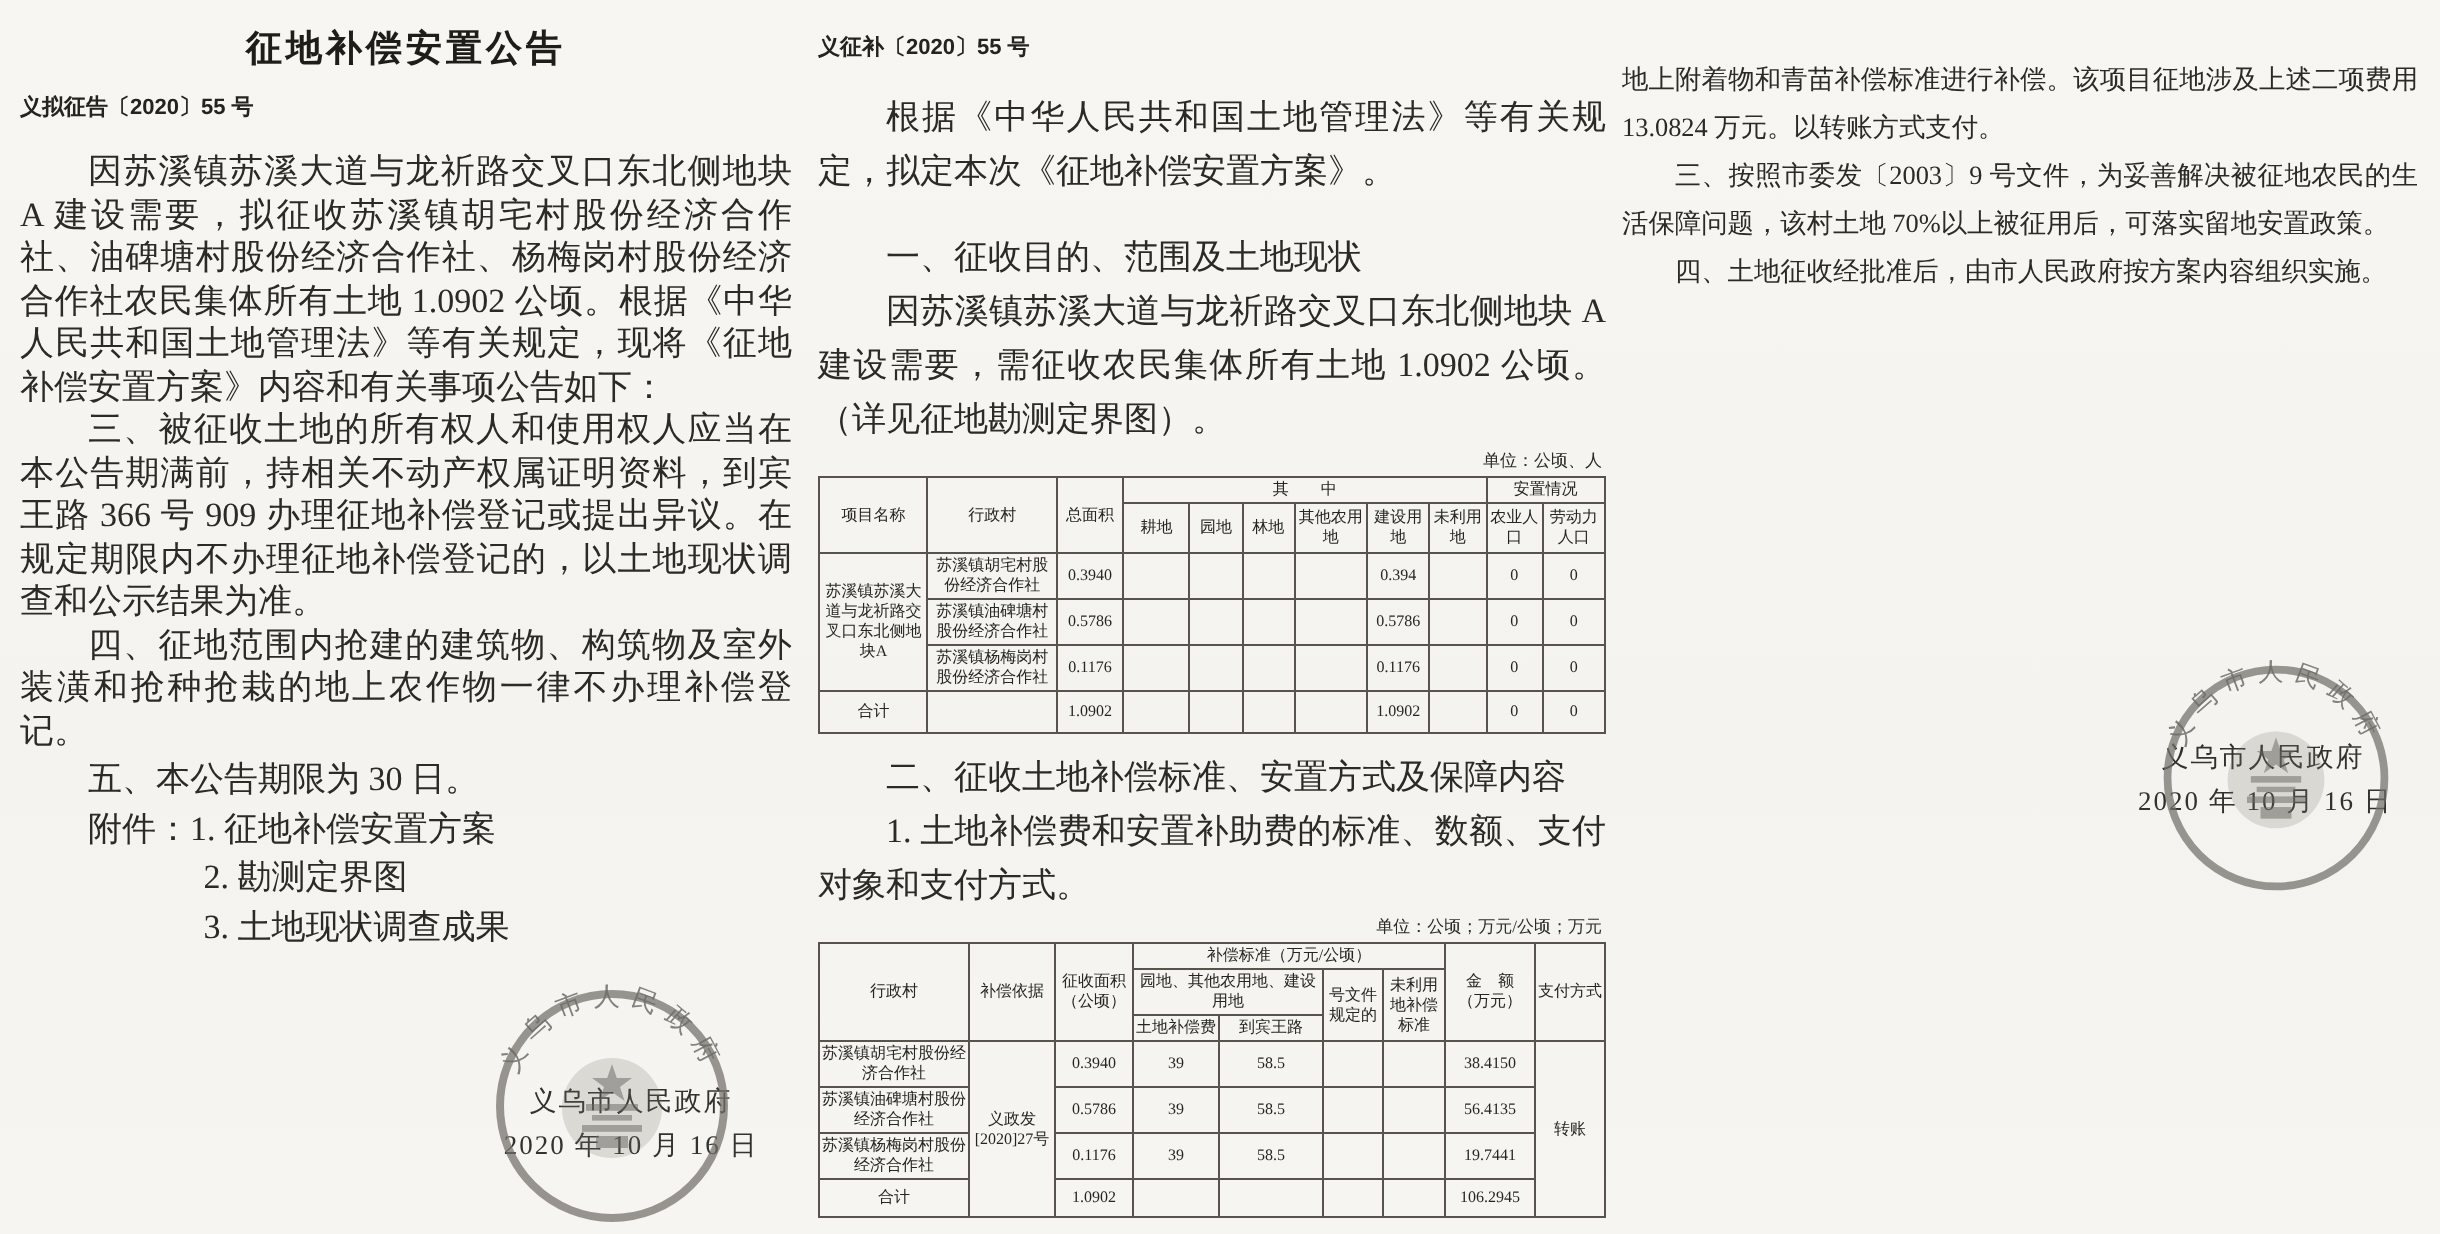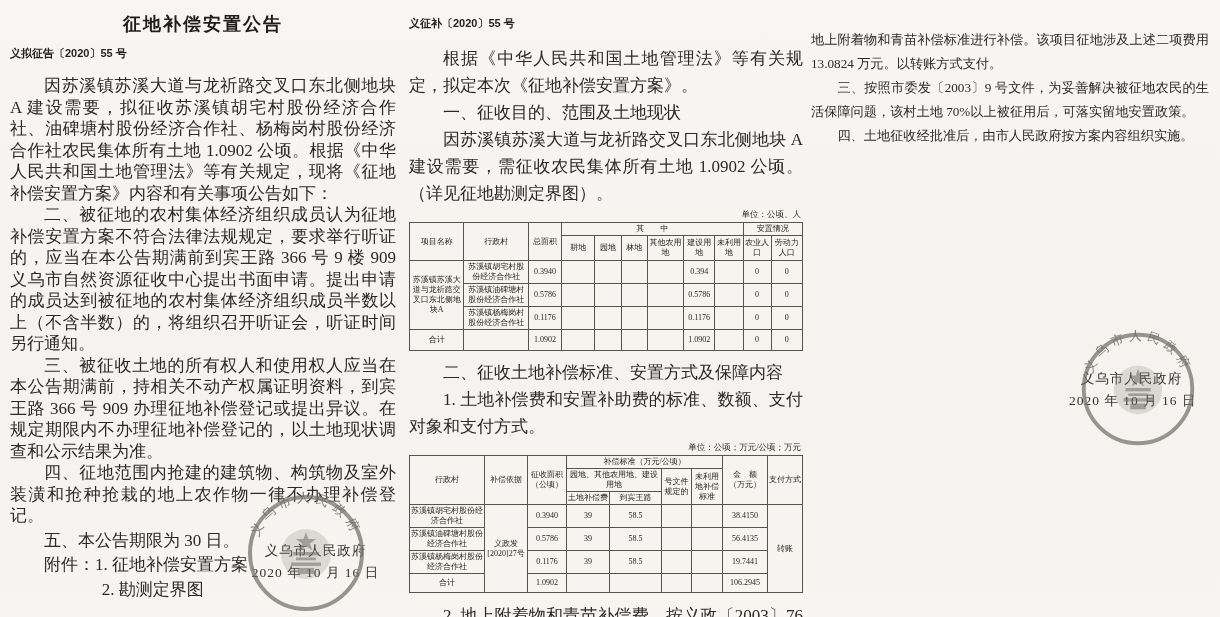--- a/index.html
+++ b/index.html
@@ -53,37 +53,37 @@
   .sig-block{position:absolute;text-align:center;}
   .sig-name,.sig-date{
     position:relative;z-index:2;font-size:13.5px;line-height:22px;
     letter-spacing:1px;color:#33322e;white-space:nowrap;
   }
   .seal-svg{position:absolute;z-index:3;}
   .p1-sig{left:238px;top:528px;width:135px;}
   .p1-sig .seal-svg{left:-5px;top:-50px;}
   .p3-sig{left:258px;top:340px;width:125px;}
   .p3-sig .seal-svg{left:8px;top:-40px;}
-  .heading-line{margin-top:0;}
+  .heading-line{margin-top:16px;}
 </style>
 </head>
 <body>
 
 <div class="sheet">
 
   <div class="page page1">
     <div class="doc-title">征地补偿安置公告</div>
     <div class="doc-no">义拟征告〔2020〕55 号</div>
     <p class="body-p">因苏溪镇苏溪大道与龙祈路交叉口东北侧地块 A 建设需要，拟征收苏溪镇胡宅村股份经济合作社、油碑塘村股份经济合作社、杨梅岗村股份经济合作社农民集体所有土地 1.0902 公顷。根据《中华人民共和国土地管理法》等有关规定，现将《征地补偿安置方案》内容和有关事项公告如下：</p>
-    <p class="body-p">二、被征地的农村集体经济组织成员认为征地补偿安置方案不符合法律法规规定，要求举行听证的，应当在本公告期满前到宾王路 366 号 9 楼 909 义乌市自然资源征收中心提出书面申请。提出申请的成员达到被征地的农村集体经济组织成员半数以上（不含半数）的，将组织召开听证会，听证时间另行通知。</p>
     <p class="body-p">三、被征收土地的所有权人和使用权人应当在本公告期满前，持相关不动产权属证明资料，到宾王路 366 号 909 办理征地补偿登记或提出异议。在规定期限内不办理征地补偿登记的，以土地现状调查和公示结果为准。</p>
     <p class="body-p">四、征地范围内抢建的建筑物、构筑物及室外装潢和抢种抢栽的地上农作物一律不办理补偿登记。</p>
     <p class="body-p sp-top">五、本公告期限为 30 日。</p>
     <p class="body-p sp-top">附件：1. 征地补偿安置方案</p>
     <p class="body-p attach-item sp-top">2. 勘测定界图</p>
+    <p class="body-p attach-item sp-top">3. 土地现状调查成果</p>
 
     <div class="sig-block p1-sig">
       <svg class="seal-svg" width="126" height="126" viewBox="0 0 126 126">
         <circle cx="63" cy="63" r="56" fill="none" stroke="#716f6a" stroke-width="4" opacity="0.72"></circle>
         <path id="sealArc1" d="M 17 82 A 50 50 0 1 1 109 82" fill="none"></path>
         <text font-size="13" fill="#6f6d68" opacity="0.85" letter-spacing="5" text-anchor="middle" font-family="Liberation Sans, DejaVu Sans, sans-serif">
           <textPath href="#sealArc1" startOffset="50%">义乌市人民政府</textPath>
         </text>
         <g fill="#6d6b66" opacity="0.62">
           <circle cx="63" cy="64" r="25" fill="#79776f" opacity="0.35"></circle>

